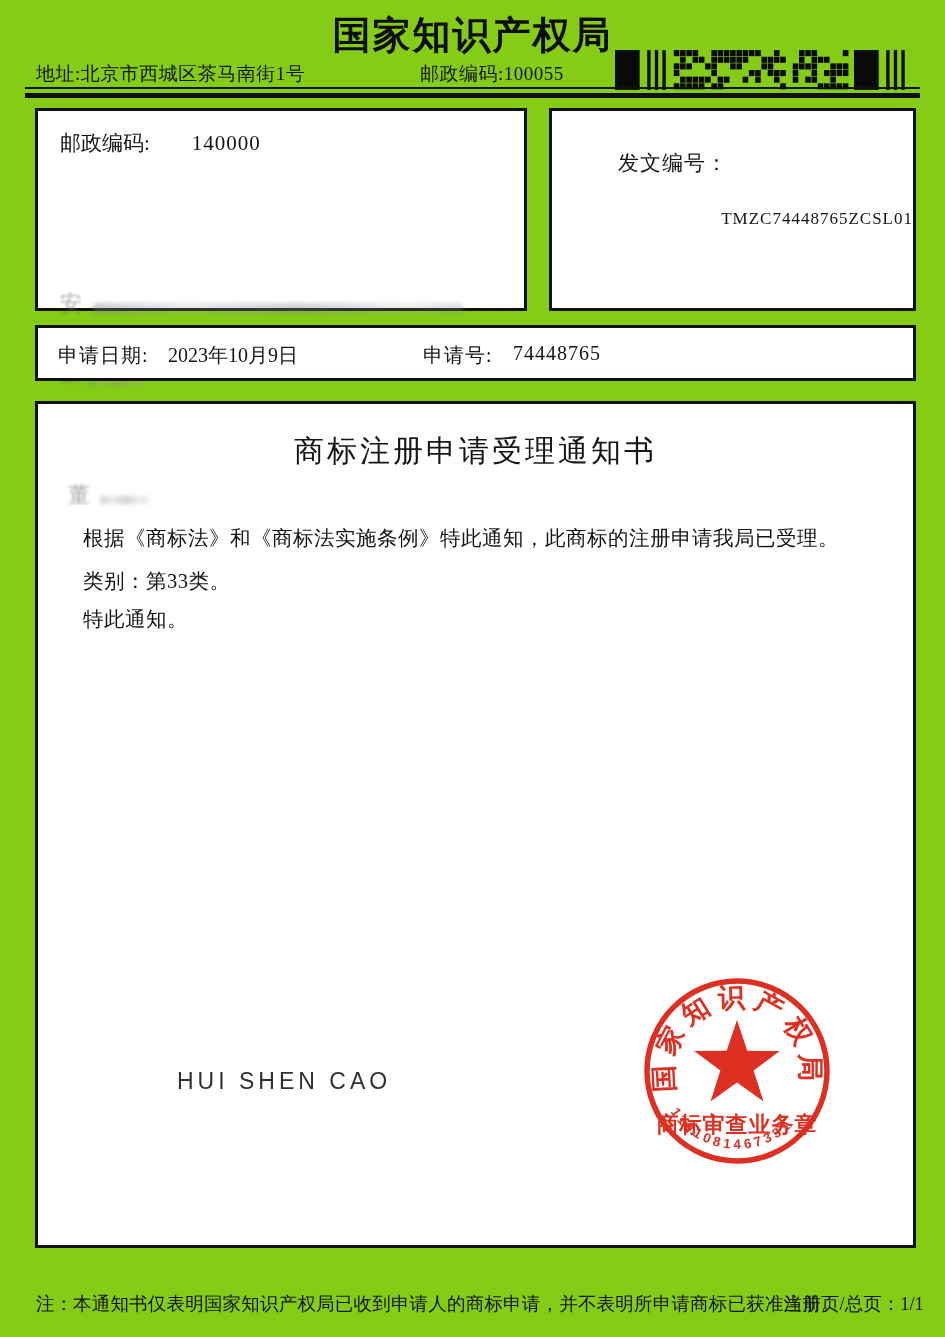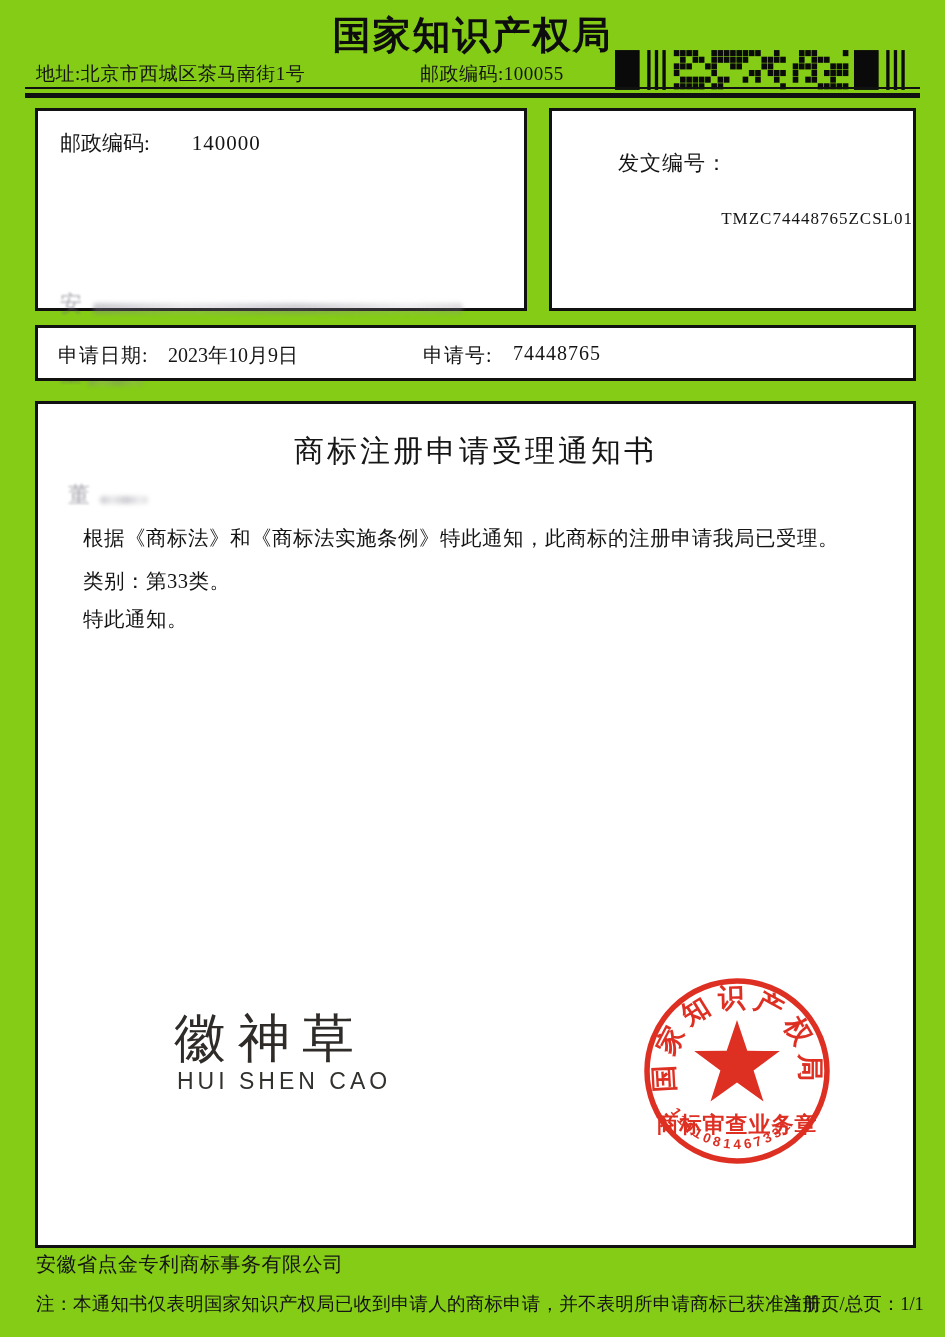--- a/index.html
+++ b/index.html
@@ -232,39 +232,37 @@
   <div class="abs box main-box">
     <div class="abs notice-title">商标注册申请受理通知书</div>
 
     <span class="abs ghost notice-ghost">董</span>
     <div class="abs smudge" style="top:92px; left:62px; width:48px; height:8px;"></div>
 
     <div class="abs body-line b1">根据《商标法》和《商标法实施条例》特此通知，此商标的注册申请我局已受理。</div>
     <div class="abs body-line b2">类别：第33类。</div>
     <div class="abs body-line b3">特此通知。</div>
 
-    <div class="abs tm-cn">徽神草</div>
     <div class="abs tm-en">HUI SHEN CAO</div>
 
 
     <svg class="abs seal-wrap" viewBox="0 0 200 200">
       <defs>
         <path id="sealTopArc" d="M 39.9 121.9 A 64 64 0 1 1 160.1 121.9" fill="none"></path>
         <path id="sealBottomArc" d="M 30.5 135.4 A 78 78 0 0 0 169.5 135.4" fill="none"></path>
       </defs>
       <circle cx="100" cy="100" r="90" fill="none" stroke="#dd2418" stroke-width="5.5"></circle>
       <polygon fill="#dd2418" points="100,49 110.3,79.8 142.8,80.1 116.6,99.4 126.5,130.4 100,111.5 73.5,130.4 83.4,99.4 57.2,80.1 89.7,79.8"></polygon>
       <text font-size="27" fill="#dd2418" letter-spacing="7" font-family="Liberation Serif, DejaVu Serif, serif" font-weight="bold">
         <textPath href="#sealTopArc" startOffset="2">国家知识产权局</textPath>
       </text>
       <text x="100" y="161" font-size="22" fill="#dd2418" text-anchor="middle" letter-spacing="1" font-family="Liberation Serif, DejaVu Serif, serif" font-weight="bold">商标审查业务章</text>
       <text font-size="13.5" fill="#dd2418" letter-spacing="3.5" font-weight="bold" font-family="Liberation Sans, DejaVu Sans, sans-serif">
         <textPath href="#sealBottomArc" startOffset="6">1101081467331</textPath>
       </text>
     </svg>
   </div>
 
-  <div class="abs agency">安徽省点金专利商标事务有限公司</div>
   <div class="abs footnote-label">注：</div>
   <div class="abs footnote-text">本通知书仅表明国家知识产权局已收到申请人的商标申请，并不表明所申请商标已获准注册。</div>
   <div class="abs pagenum">当前页/总页：1/1</div>
 
 </div>
 
 </body></html>

